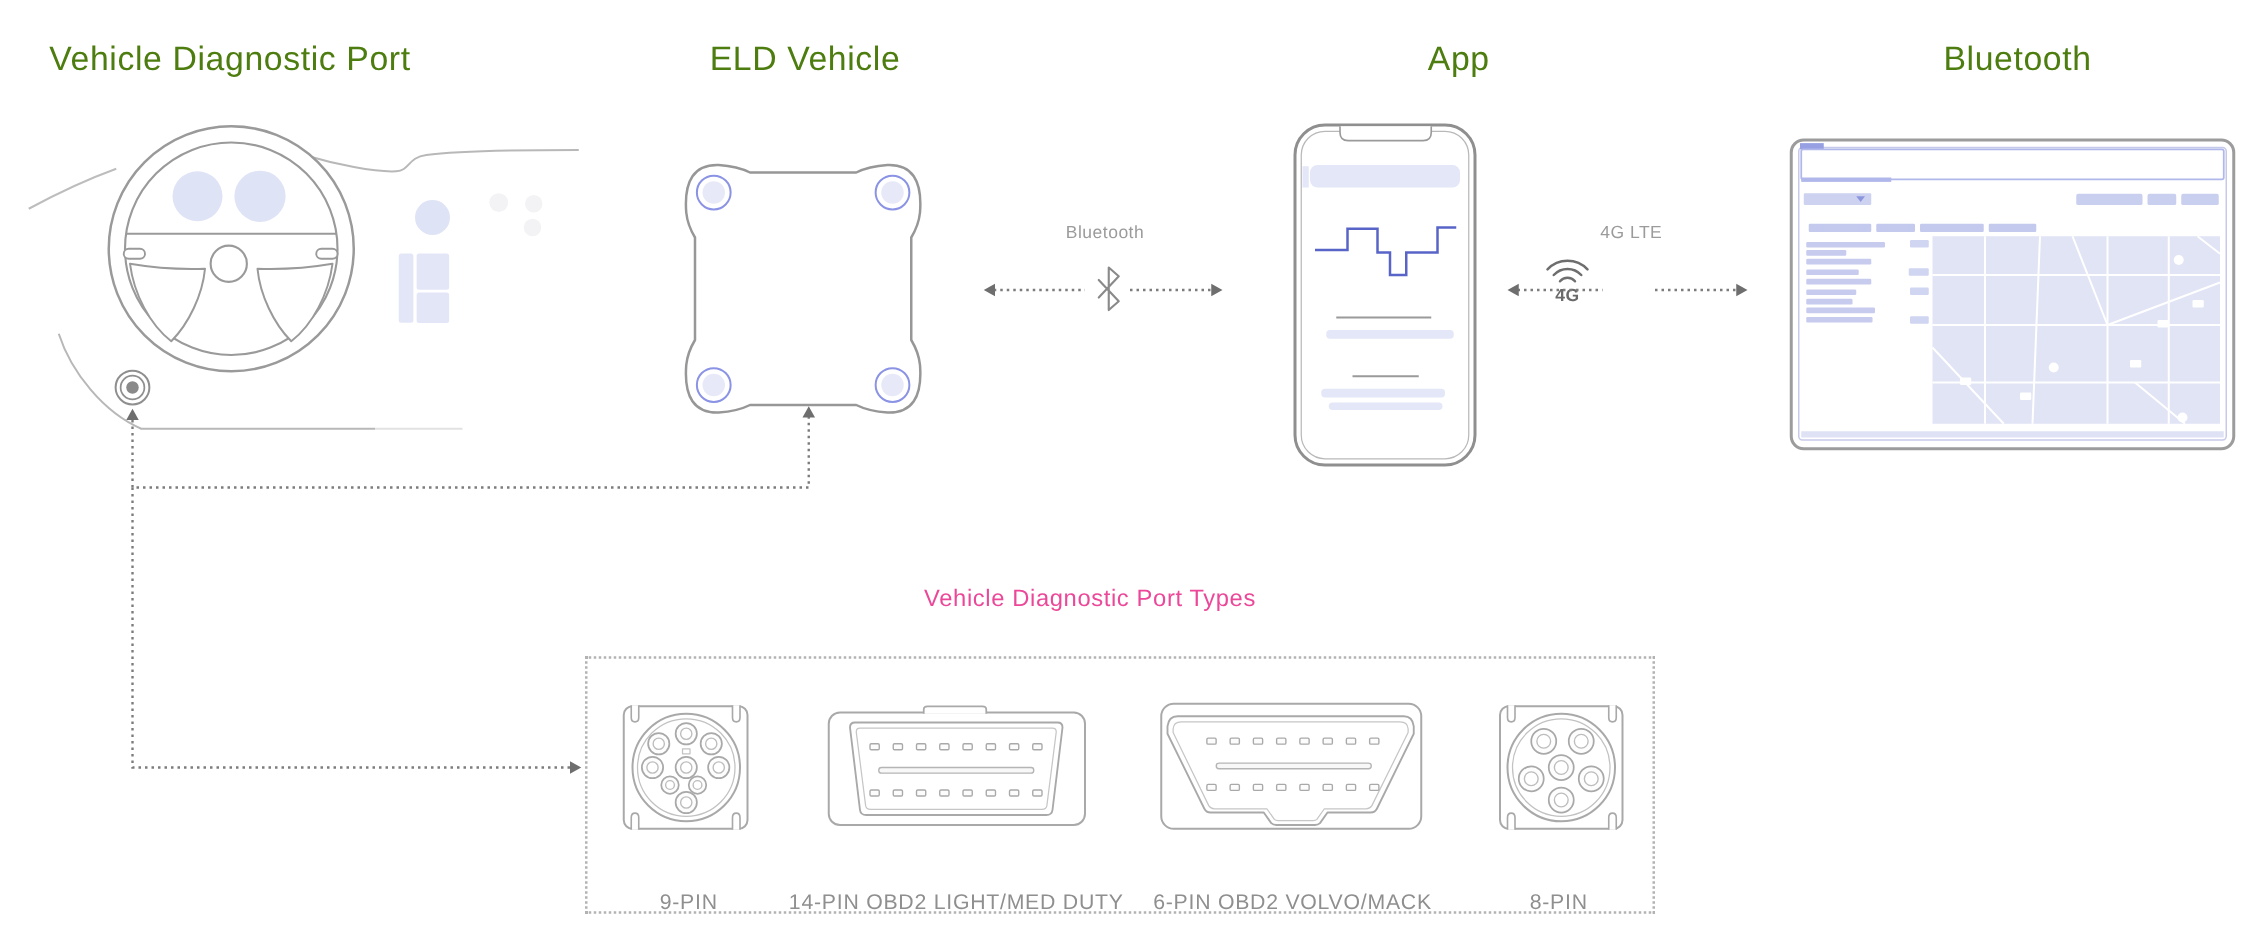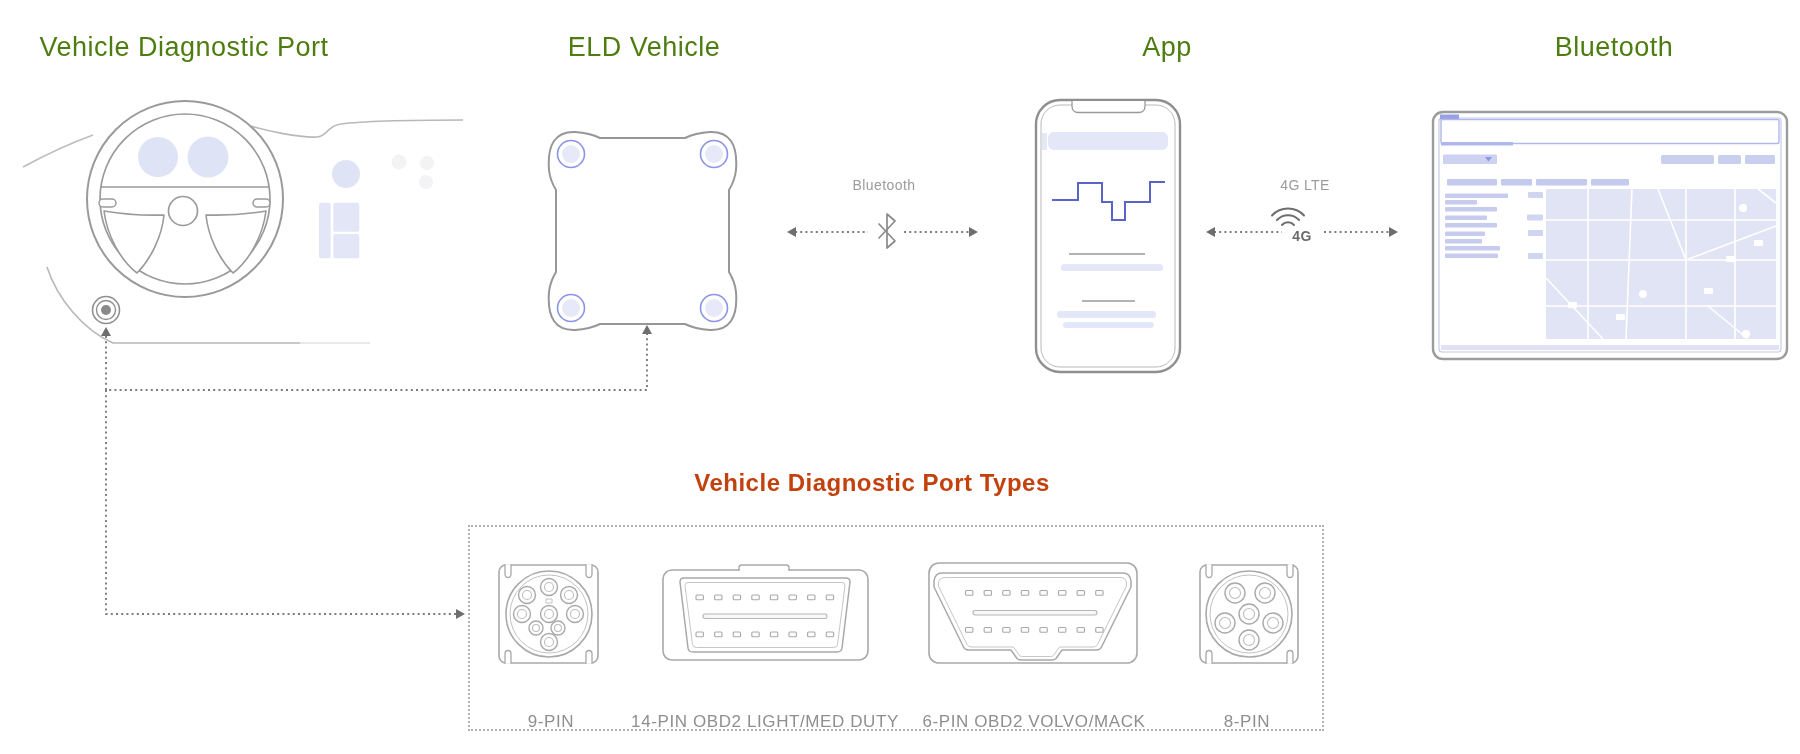--- a/index.html
+++ b/index.html
@@ -12,31 +12,31 @@
   .section-title{
     position:absolute;top:32px;transform:translateX(-50%);
     font-size:27px;font-weight:400;color:#4d7c0f;letter-spacing:.5px;white-space:nowrap;
   }
   .conn-label{
     position:absolute;top:177px;transform:translateX(-50%);
     font-size:14px;color:#9b9b9b;letter-spacing:.4px;white-space:nowrap;
   }
   .porttypes-title{
     position:absolute;top:469px;left:872px;transform:translateX(-50%);
-    font-size:24px;font-weight:700;color:#c2410c;letter-spacing:.5px;white-space:nowrap;
+    font-size:19px;font-weight:400;color:#ec4899;letter-spacing:.5px;white-space:nowrap;
   }
   .port-label{
     position:absolute;top:712px;transform:translateX(-50%);
     font-size:17px;color:#8f8f8f;letter-spacing:.6px;white-space:nowrap;
   }
   .ports-box{
     position:absolute;left:468px;top:525px;width:856px;height:206px;
     border:2px dotted #b3b3b3;box-sizing:border-box;
   }
-  .lte-icon-wrap{position:absolute;left:1264px;top:207px;width:48px;text-align:right;}
+  .lte-icon-wrap{position:absolute;left:1230px;top:207px;width:48px;text-align:center;}
   .lte-icon-text{font-size:14px;font-weight:bold;color:#6a6a6a;letter-spacing:.5px;margin-top:-1px;}
   svg{display:block;}
 </style>
 </head>
 <body>
 
 <div class="section-title" style="left:184px">Vehicle Diagnostic Port</div>
 <div class="section-title" style="left:644px">ELD Vehicle</div>
 <div class="section-title" style="left:1167px">App</div>
 <div class="section-title" style="left:1614px">Bluetooth</div>

